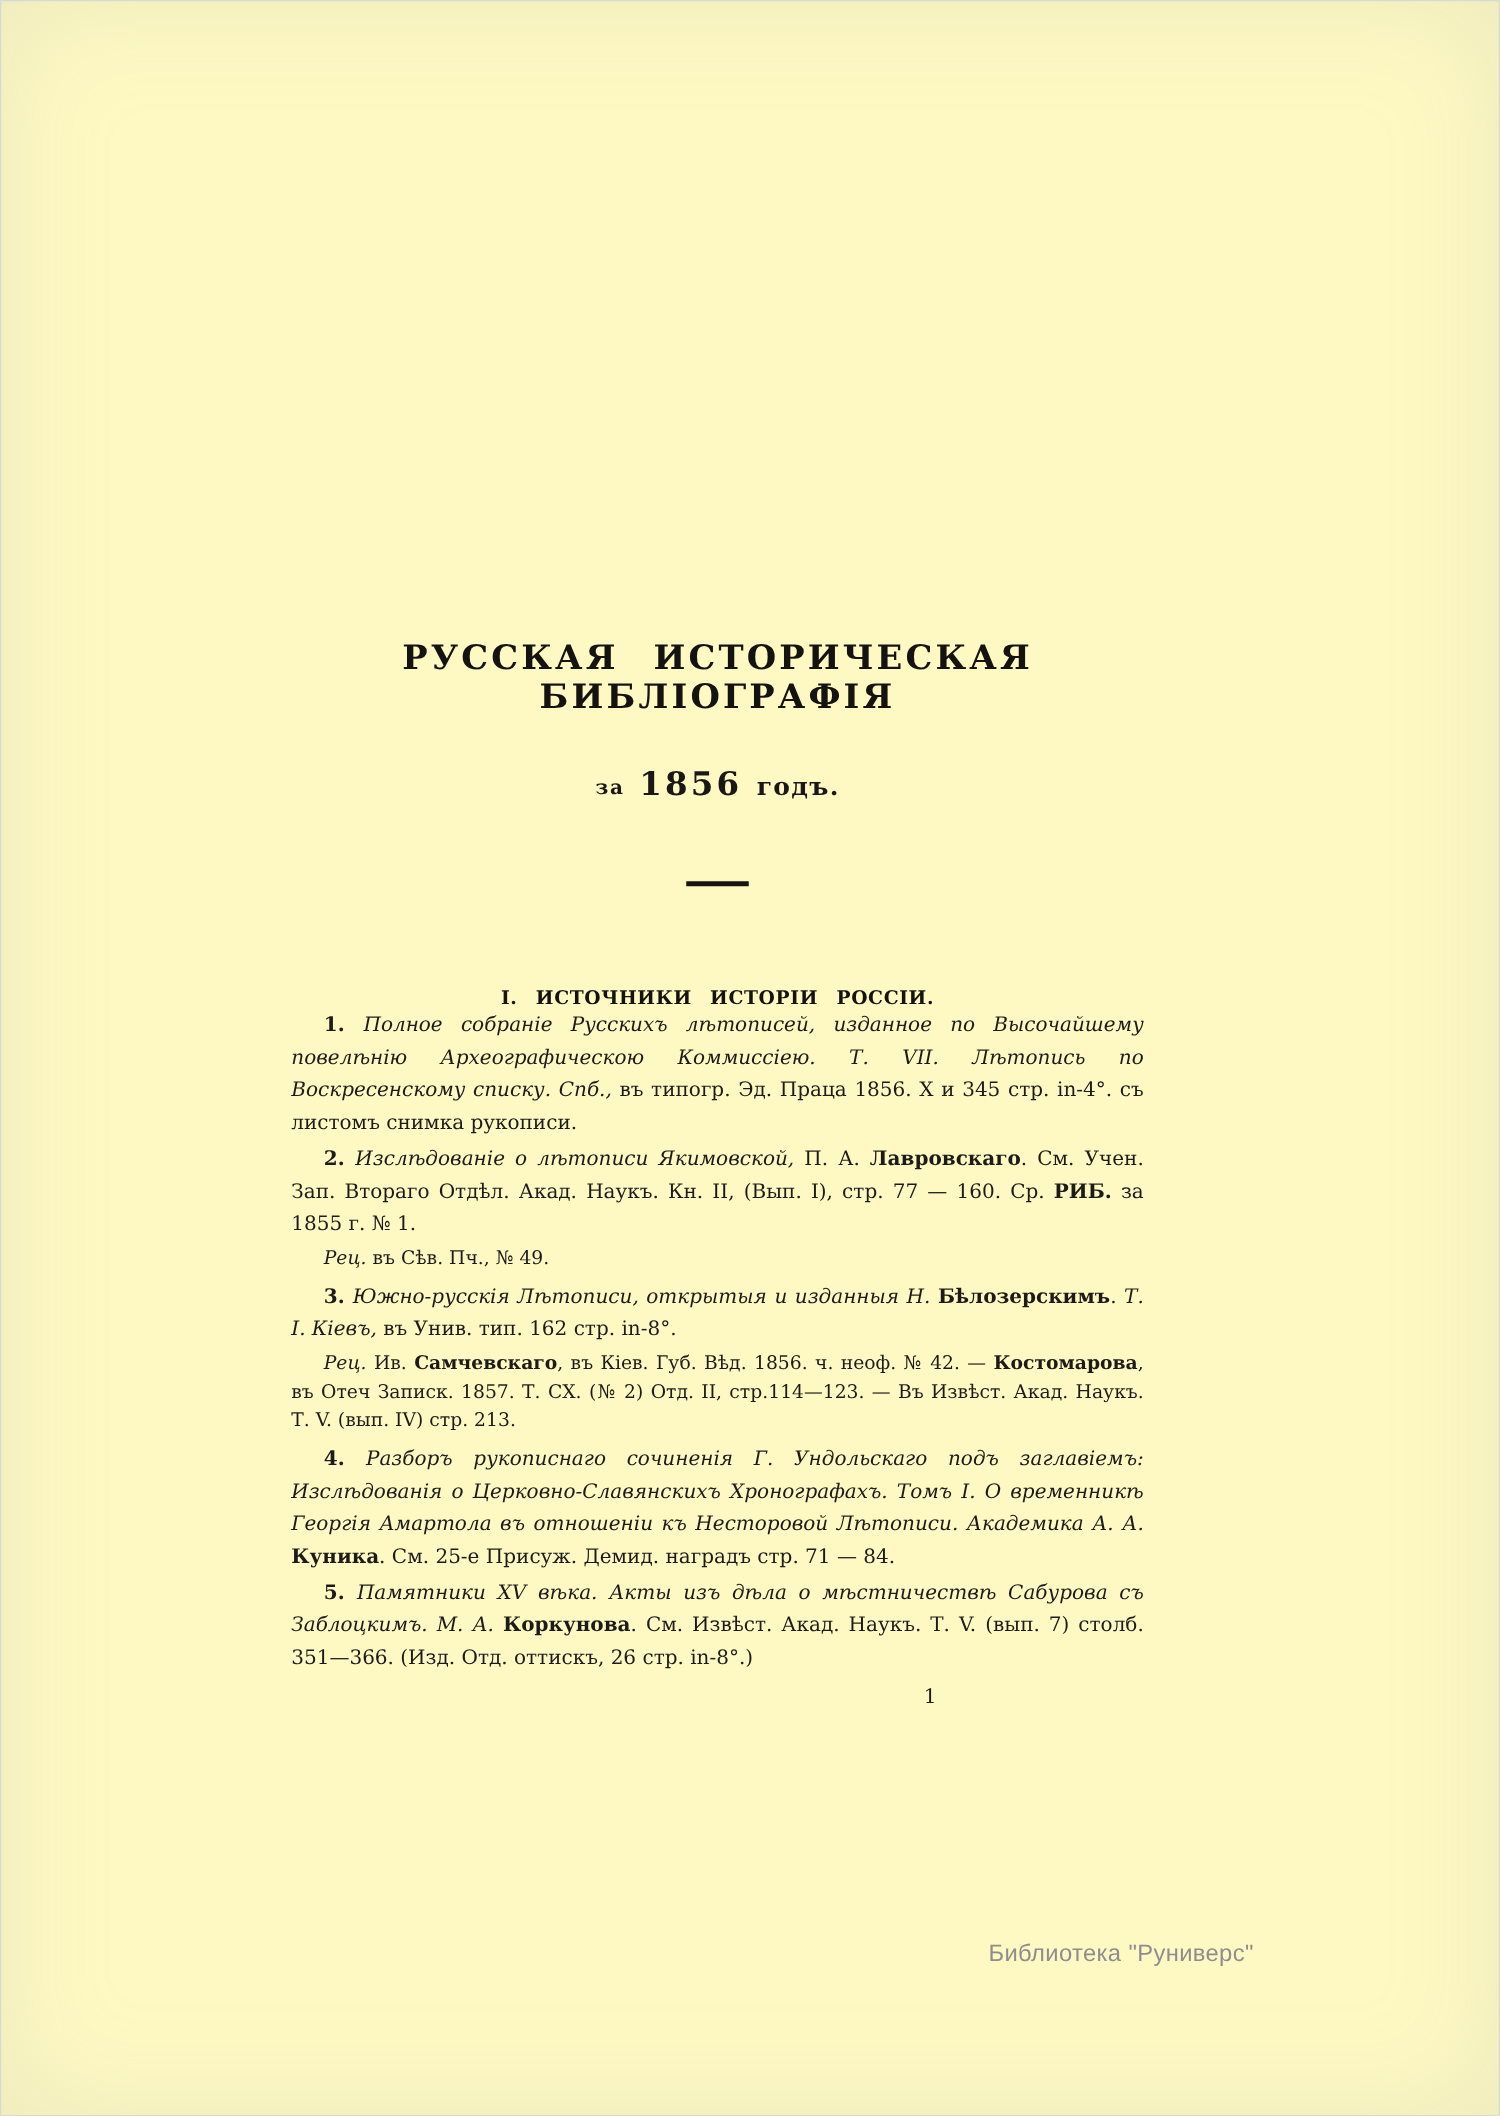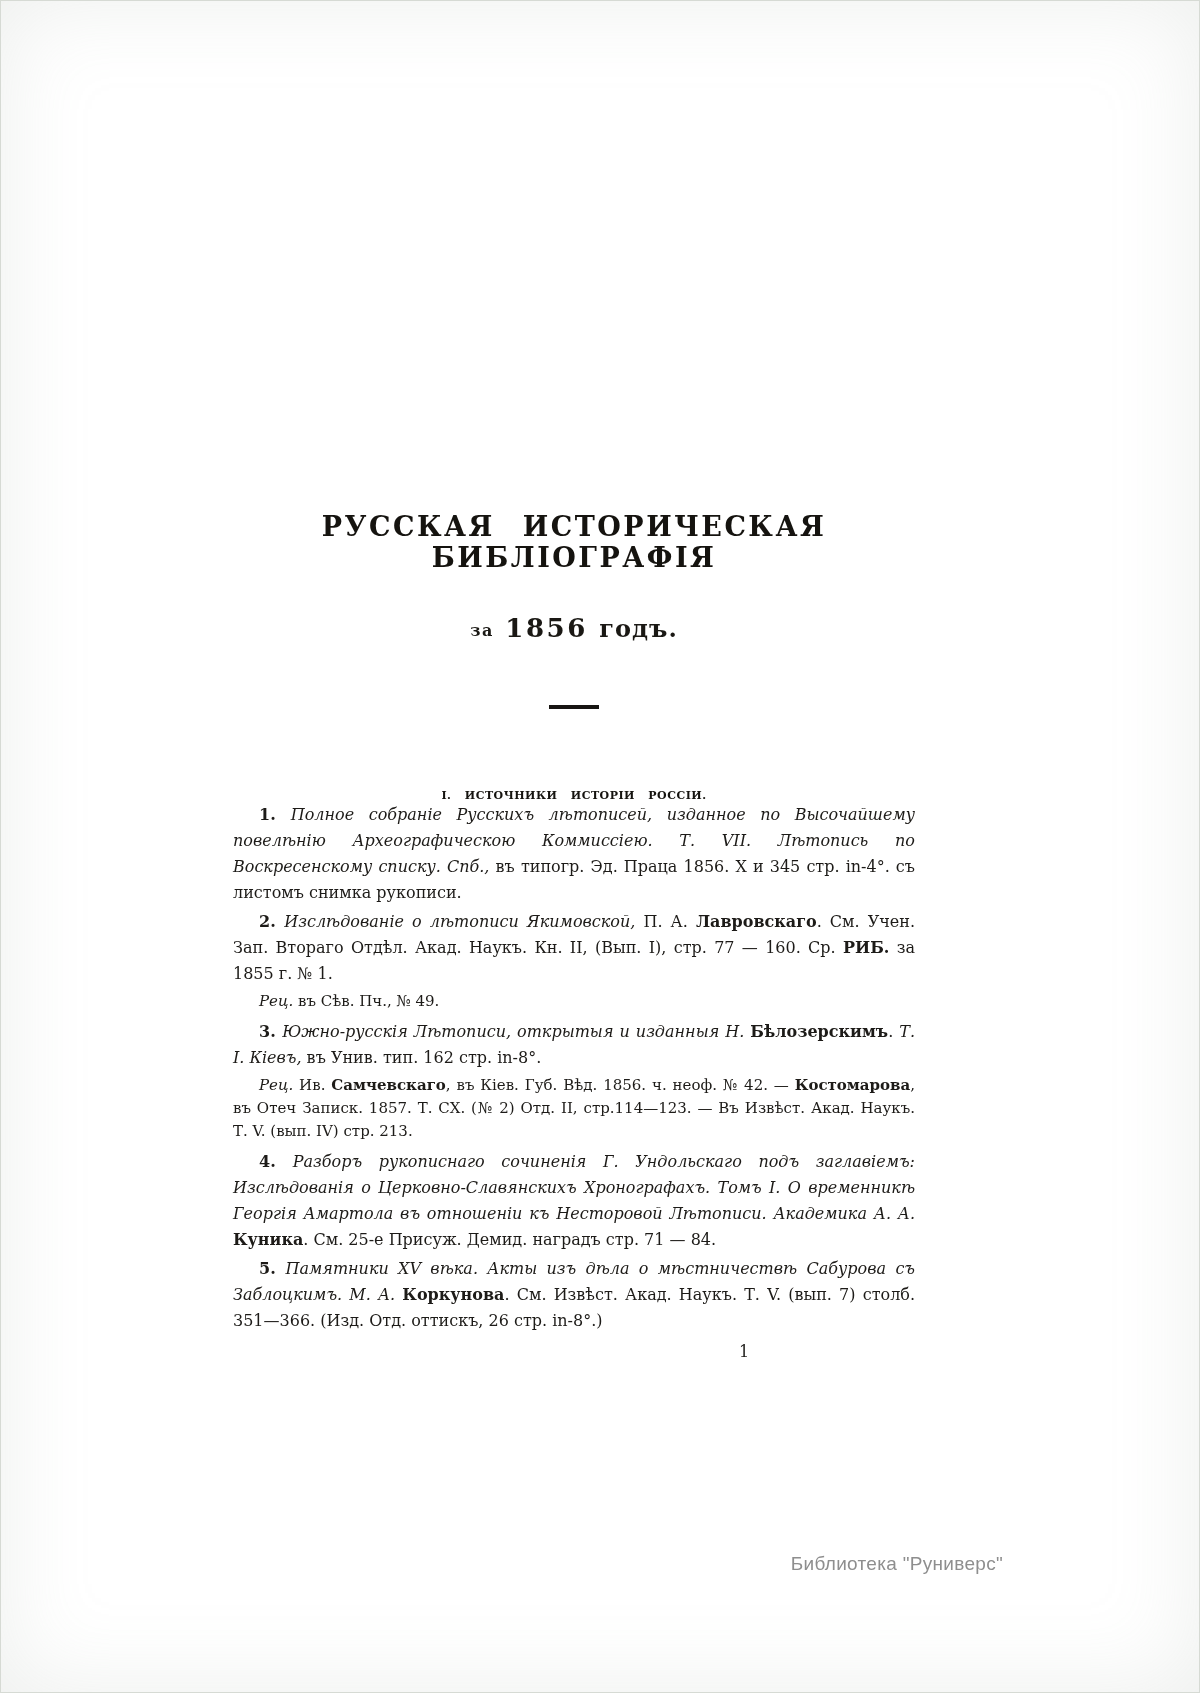--- a/index.html
+++ b/index.html
@@ -1,21 +1,21 @@
 <!DOCTYPE html>
 <html><head>
 <meta charset="utf-8">
 <style>
   html, body { margin: 0; padding: 0; background: #e9ece8; }
   .scan-page {
     position: relative;
     width: 1200px;
     height: 1693px;
     margin: 0 auto;
-    background: #ffffff;
+    background: #fef9c3;
     border: 1px solid #d6dad4;
     box-sizing: border-box;
     box-shadow: inset 0 0 90px rgba(165, 175, 165, 0.20);
     font-family: "DejaVu Serif", serif;
     color: #1d1b18;
     overflow: hidden;
   }
   .content-column {
     position: absolute;
     left: 232px;
@@ -32,31 +32,31 @@
     color: #15130f;
   }
   .book-subtitle {
     margin-top: 40px;
     text-align: center;
     font-weight: bold;
     color: #1a1814;
   }
   .book-subtitle .za  { font-size: 16px; letter-spacing: 1.5px; vertical-align: 1px; }
   .book-subtitle .year { font-size: 26px; letter-spacing: 2.5px; margin: 0 6px; }
-  .book-subtitle .god { font-size: 24px; letter-spacing: 1px; }
+  .book-subtitle .god { font-size: 20px; letter-spacing: 1px; }
   .section-divider {
     margin: 62px auto 0;
     width: 50px;
     height: 4px;
     background: #171512;
   }
   .section-heading {
     margin-top: 80px;
     text-align: center;
-    font-size: 11px;
+    font-size: 15px;
     font-weight: bold;
     letter-spacing: 0.5px;
     word-spacing: 9px;
     color: #15130f;
   }
   .entries {
     font-size: 16px;
     line-height: 26px;
     text-align: justify;
   }

